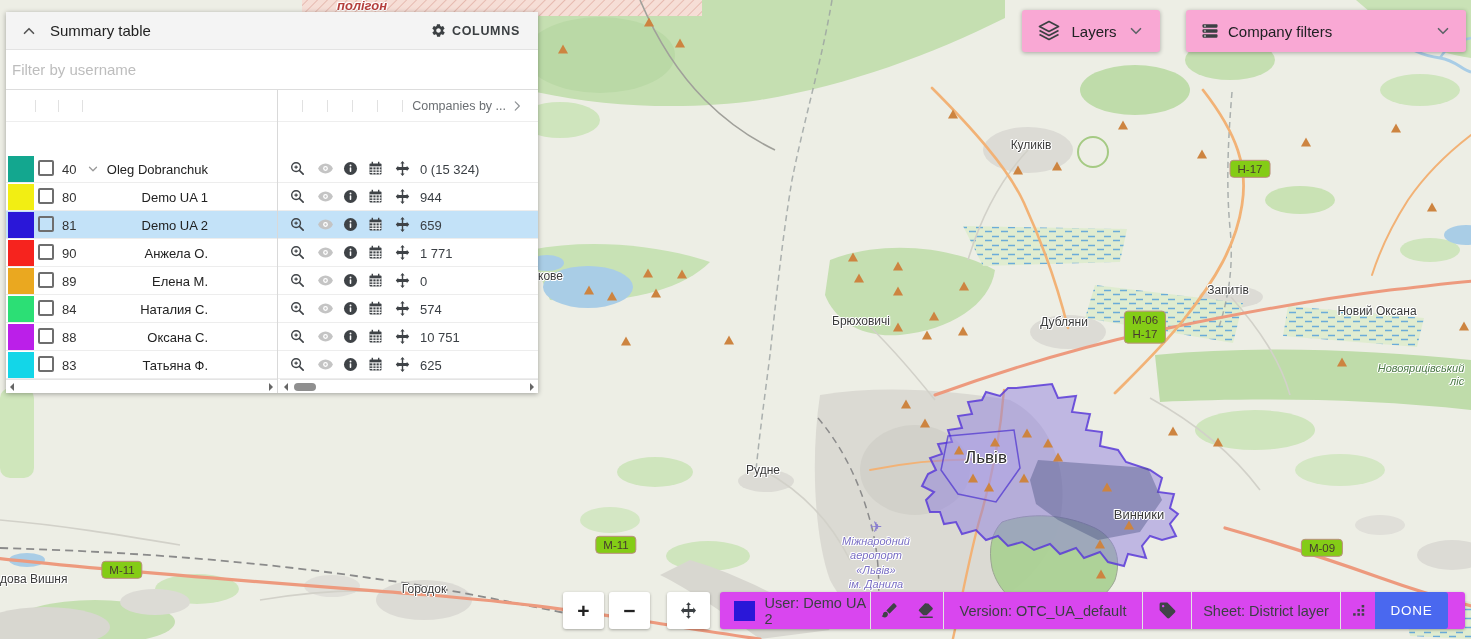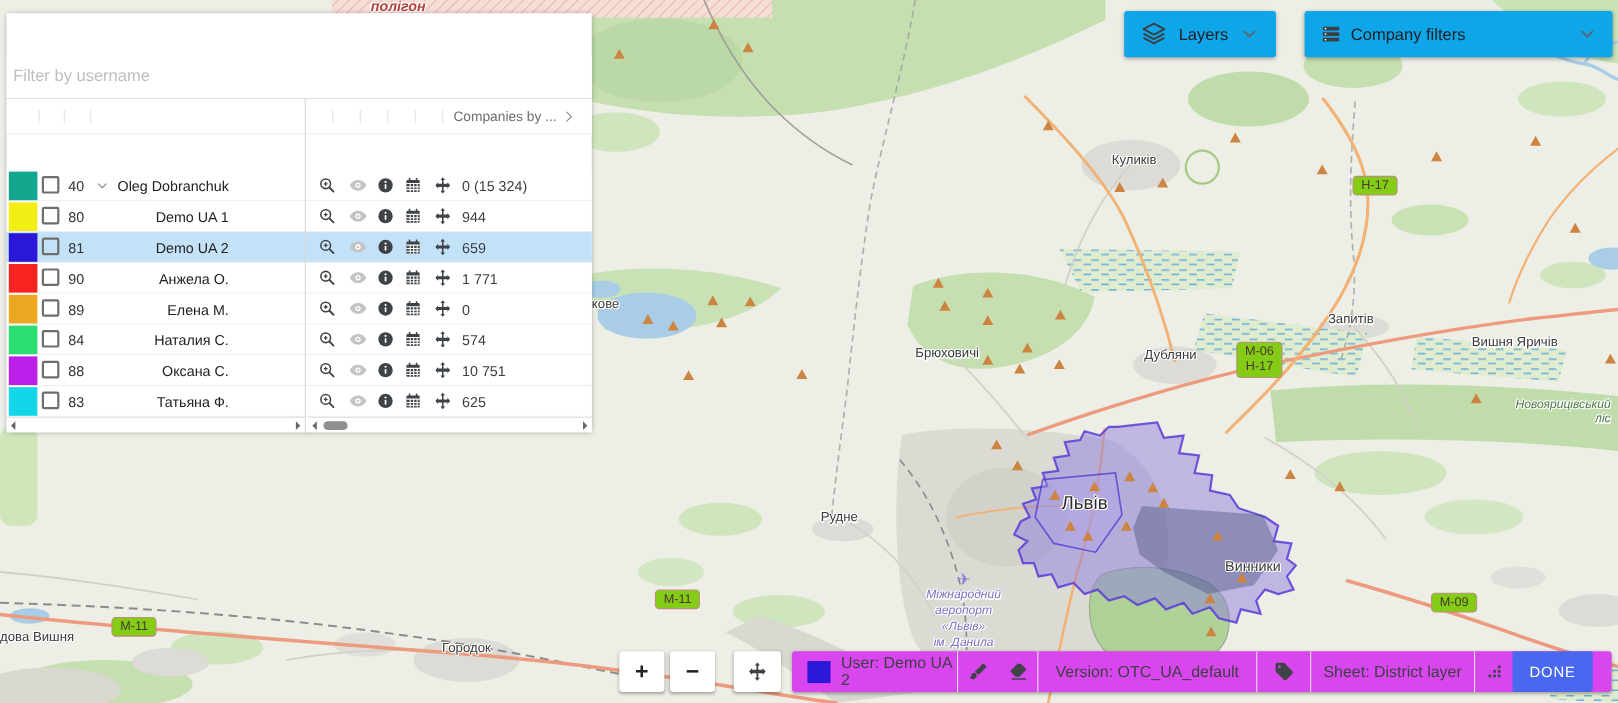--- a/index.html
+++ b/index.html
@@ -70,21 +70,21 @@
   .ramount{position:absolute;left:414px;top:7px;font-size:13px;color:#3a3f44;white-space:nowrap;}
   .hscroll{position:absolute;top:367px;height:14px;background:#fff;border-top:1px solid #e4e4e4;}
   .hs-left{left:0;width:271px;}
   .hs-right{left:274px;width:258px;}
   .sar{position:absolute;top:3px;width:0;height:0;border:4px solid transparent;}
   .sar.l{left:4px;border-right-color:#666;border-left-width:0;}
   .sar.r{right:4px;border-left-color:#666;border-right-width:0;}
   .sthumb{position:absolute;left:14px;top:3px;width:22px;height:8px;background:#8f8f8f;border-radius:4px;}
 
   
-  .card{position:absolute;background:#0ea5e9;border-radius:3px;box-shadow:0 1px 4px rgba(0,0,0,.3);z-index:3;
+  .card{position:absolute;background:#f9a8d4;border-radius:3px;box-shadow:0 1px 4px rgba(0,0,0,.3);z-index:3;
     display:flex;align-items:center;color:#202124;}
   .layers-card{left:1022px;top:10px;width:138px;height:42px;justify-content:center;gap:10px;cursor:pointer;}
   .layers-card .lic{width:24px;height:24px;color:#3c4043;}
   .layers-card .cdn{width:18px;height:18px;color:#5f6368;}
   .filters-card{left:1186px;top:10px;width:280px;height:42px;padding:0 14px;gap:8px;cursor:pointer;}
   .filters-card .fic{width:20px;height:20px;color:#3c4043;}
   .filters-card .cdn{width:18px;height:18px;color:#5f6368;margin-left:auto;}
   .tb-label{font-size:15px;}
 
   
@@ -217,21 +217,21 @@
       <path d="M1016,388 L1052,384 1058,398 1076,396 1072,412 1090,414 1086,430 1102,432 1100,446 1118,450 1126,462 1150,470 1162,478 1158,492 1174,494 1170,508 1178,514 1170,524 1176,536 1162,540 1150,536 1142,546 1146,558 1128,554 1124,566 1108,562 1100,552 1084,558 1076,548 1060,554 1050,544 1034,550 1022,542 1008,546 998,536 986,540 976,530 962,534 956,522 944,524 940,512 930,512 926,500 934,492 922,486 928,474 936,470 930,458 942,454 938,444 952,442 948,430 962,428 958,416 972,414 968,402 982,400 986,392 1000,396 1008,388 Z" fill="#8d7ce0" fill-opacity="0.48" stroke="#5a3bd8" stroke-opacity="0.85" stroke-width="2"></path>
       <path d="M1038,460 L1148,468 1162,500 1140,532 1098,540 1058,520 1036,504 1030,480 Z" fill="#3f4a78" fill-opacity="0.38"></path>
       <path d="M948,436 L1014,430 1020,468 996,502 958,494 941,470 Z" fill="#b0a4ee" fill-opacity="0.35" stroke="#4a2fd0" stroke-opacity="0.7" stroke-width="1.5"></path>
     </g>
   </svg>
 
   <div id="map-overlay">
       <div class="map-label " style="left: 1031px; top: 138px;">Куликів</div>
       <div class="map-label " style="left: 1228px; top: 283px;">Запитів</div>
       <div class="map-label " style="left: 1064px; top: 315px;">Дубляни</div>
-      <div class="map-label " style="left: 1377px; top: 304px;">Вишня Яричів</div>
+      <div class="map-label " style="left: 1377px; top: 304px;">Новий Оксана</div>
       <div class="map-label " style="left: 536px; top: 269px;">Франкове</div>
       <div class="map-label " style="left: 861px; top: 314px;">Брюховичі</div>
       <div class="map-label " style="left: 763px; top: 463px;">Рудне</div>
       <div class="map-label " style="left: 424px; top: 582px;">Городок</div>
       <div class="map-label edge" style="left: 0px; top: 572px;">дова Вишня</div>
       <div class="map-label lg" style="left: 1139px; top: 507px;">Винники</div>
       <div class="map-label city" style="left: 986px; top: 448px;">Львів</div>
       <div class="map-label military" style="left: 362px; top: -2px;">полігон</div>
       <div class="map-label forest" style="left: 1421px; top: 362px; text-align: right;">Новоярицівський
 ліс</div>
@@ -362,20 +362,36 @@
         <rect x="16" y="5" width="3.2" height="3.2"></rect>
         <rect x="16" y="10.2" width="3.2" height="3.2"></rect>
         <rect x="16" y="15.4" width="3.2" height="3.2"></rect>
         <rect x="10.6" y="10.2" width="3.2" height="3.2"></rect>
         <rect x="10.6" y="15.4" width="3.2" height="3.2"></rect>
         <rect x="5.2" y="15.4" width="3.2" height="3.2"></rect>
       </symbol>
   </svg>
 
   <section class="panel">
+    <div class="panel-head">
+      <span class="head-chev">
+          <svg class="icon">
+            <use href="#i-chevron-up"></use>
+          </svg>
+        </span>
+      <span class="panel-title">Summary table</span>
+      <button class="columns-btn">
+        <span class="gi">
+            <svg class="icon">
+              <use href="#i-gear"></use>
+            </svg>
+          </span>
+        <span>COLUMNS</span>
+      </button>
+    </div>
     <div class="filter-row">
       <input type="text" placeholder="Filter by username" style="">
     </div>
 
     <div class="group-row">
       <span class="tick" style="left:29px"></span>
         <span class="tick" style="left:52px"></span>
         <span class="tick" style="left:76px"></span>
       <span class="tick" style="left:296px"></span>
         <span class="tick" style="left:321px"></span>

